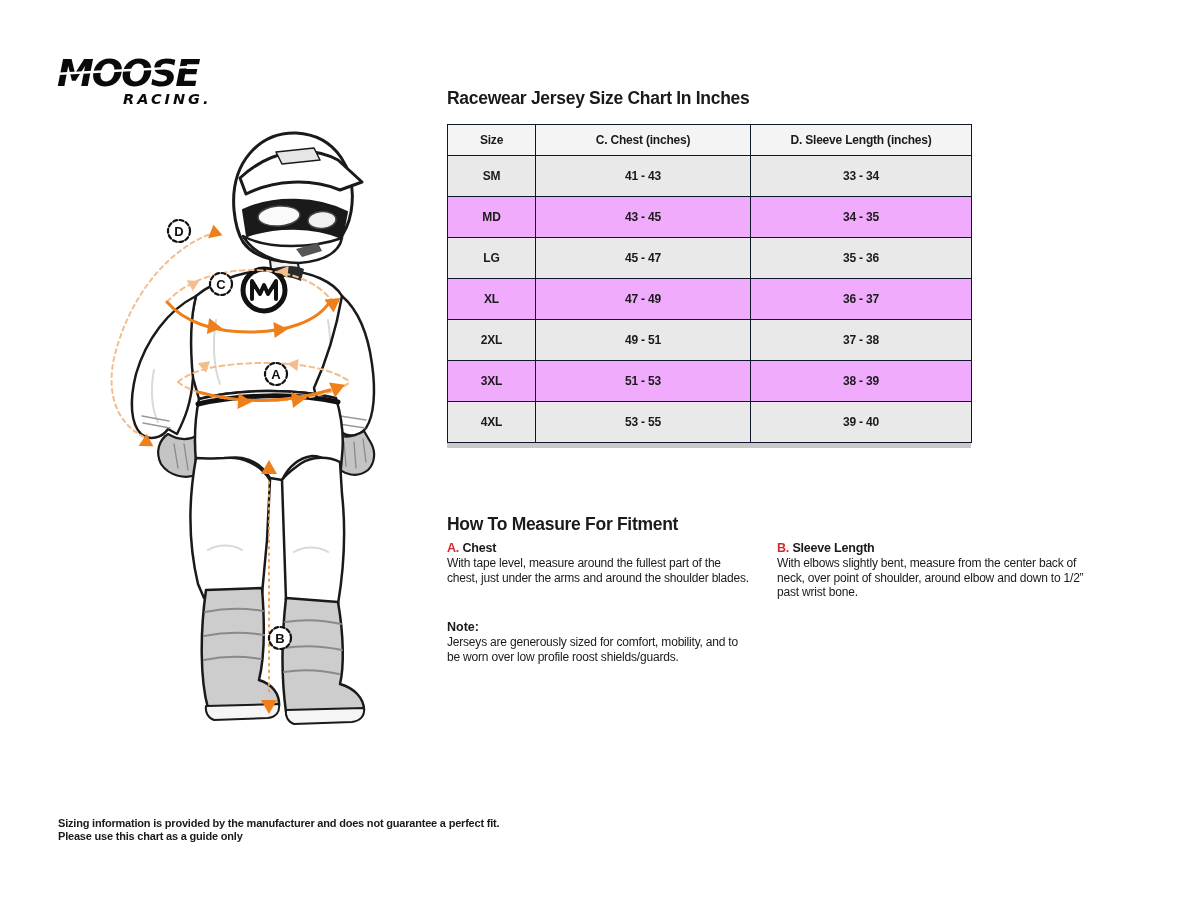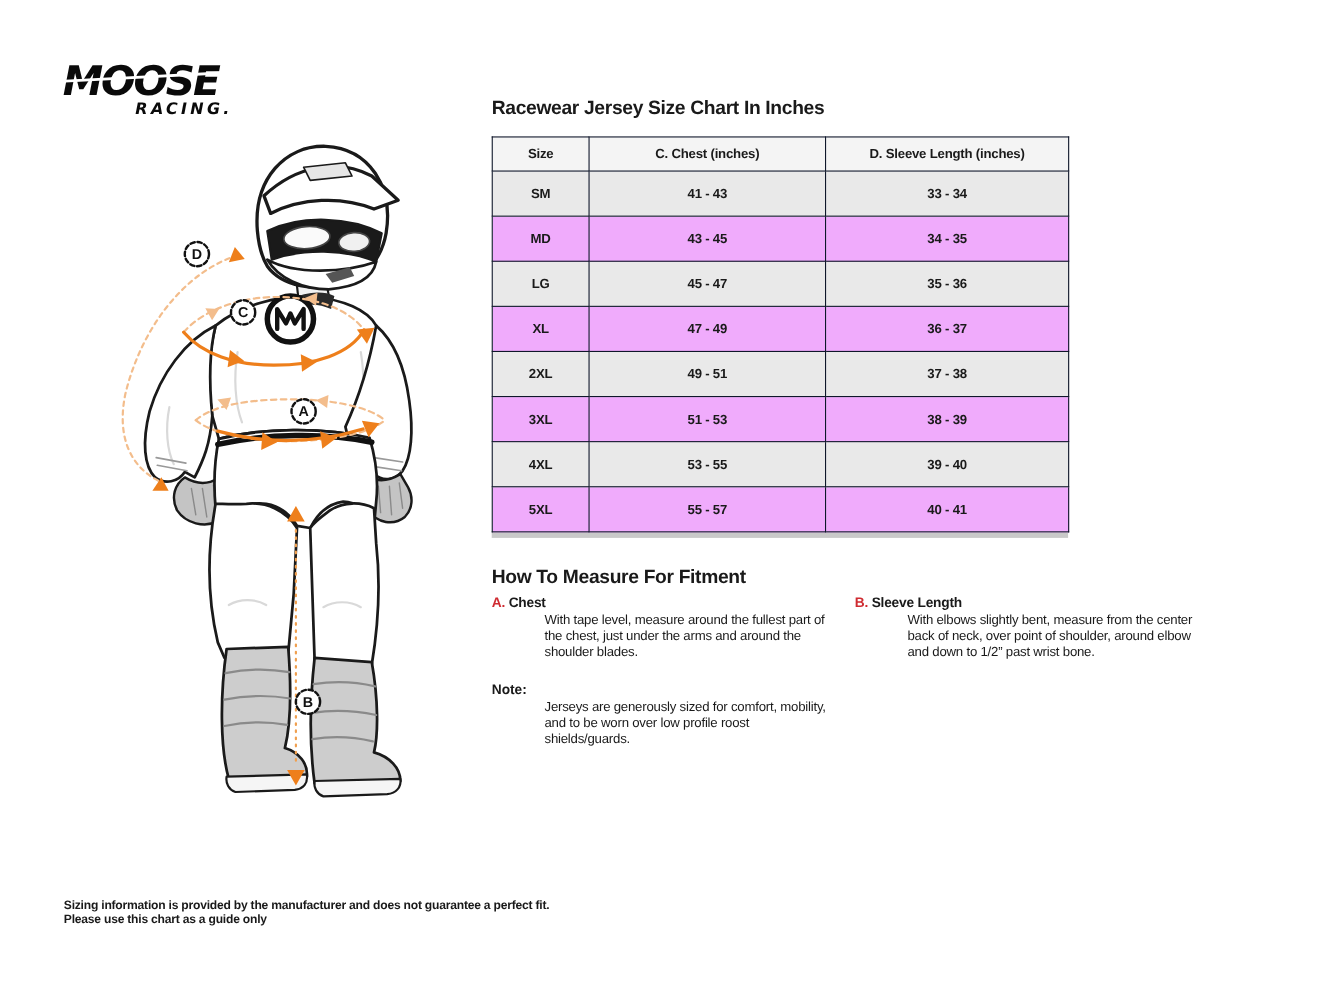--- a/index.html
+++ b/index.html
@@ -25,21 +25,21 @@
   tr.alt td { background:#e9e9e9; }
   col.c-size { width:88px; } col.c-chest { width:215px; } col.c-sleeve { width:221px; }
 
   #howto-title { left:447px; top:514px; font-size:17.5px; font-weight:700; letter-spacing:-0.3px; }
 
   .measure-item { width:305px; }
   #measure-a { left:447px; top:541px; }
   #measure-b { left:777px; top:541px; width:318px; }
   .measure-head { font-size:12.5px; font-weight:700; letter-spacing:-0.2px; }
   .measure-letter { color:#cf2b31; }
-  .measure-text, .note-text { font-size:12px; line-height:14.5px; letter-spacing:-0.2px; margin-top:1px;margin-left:48px; }
+  .measure-text, .note-text { font-size:12px; line-height:14.5px; letter-spacing:-0.2px; margin-top:1px; }
 
   #note { left:447px; top:620px; width:305px; }
   .note-label { font-size:12.5px; font-weight:700; }
 
   #footer { left:58px; top:817px; font-size:11px; font-weight:700; line-height:12.5px; letter-spacing:-0.2px; }
 </style>
 </head>
 <body>
 
 <div id="canvas">
@@ -195,25 +195,20 @@
           <tr>
             <td>3XL</td>
             <td>51 - 53</td>
             <td>38 - 39</td>
           </tr>
           <tr class="alt">
             <td>4XL</td>
             <td>53 - 55</td>
             <td>39 - 40</td>
           </tr>
-          <tr>
-            <td>5XL</td>
-            <td>55 - 57</td>
-            <td>40 - 41</td>
-          </tr>
         </tbody>
     </table>
   </div>
 
   <div id="howto-title" class="abs">How To Measure For Fitment</div>
 
   <div id="measure-a" class="abs measure-item">
     <div class="measure-head">
       <span class="measure-letter">A.</span>
       <span>Chest</span>

